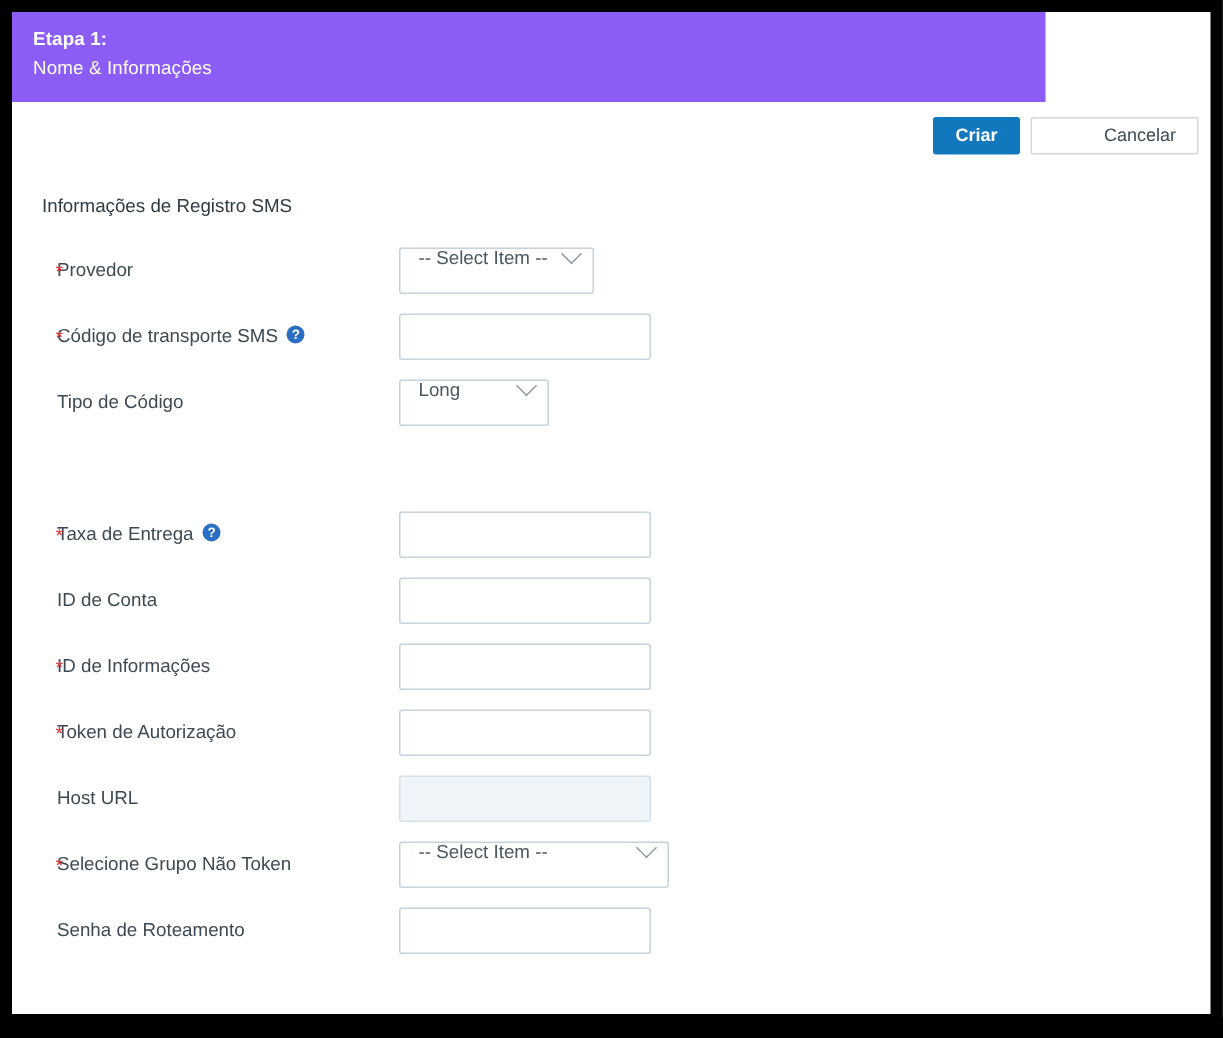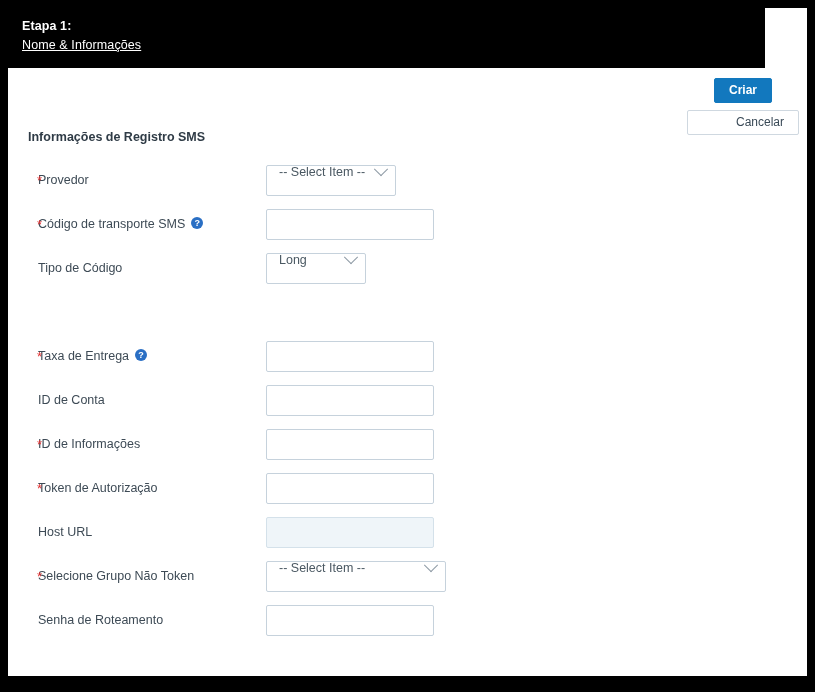--- a/index.html
+++ b/index.html
@@ -32,50 +32,48 @@
     height: 668px;
     background: #ffffff;
     overflow: hidden;
   }
 
   
   .step-header {
     position: absolute;
     left: 0;
     top: 0;
-    width: 757px;
+    width: 689px;
     height: 60px;
-    background: #000000;
+    background: #8b5cf6;
     color: #ffffff;
     box-sizing: border-box;
     padding: 9px 0 0 14px;
   }
   .step-header .step-num {
     font-size: 12.5px;
     font-weight: bold;
     line-height: 19px;
     letter-spacing: 0.1px;
   }
   .step-header .step-title {
     font-size: 12.5px;
     font-weight: normal;
     line-height: 19px;
     letter-spacing: 0.1px;
-    text-decoration: underline;
   }
 
   
   .action-bar {
     position: absolute;
     right: 8px;
     top: 70px;
     display: flex;
     gap: 7px;
-    align-items: center;
-    flex-direction: column;
+    align-items: flex-start;
   }
   .btn {
     font-family: "Liberation Sans", sans-serif;
     font-size: 12px;
     height: 25px;
     line-height: 23px;
     box-sizing: border-box;
     padding: 0 14px;
     border-radius: 2px;
     cursor: pointer;
@@ -101,21 +99,21 @@
   
   .form-area {
     position: absolute;
     left: 0;
     top: 118px;
     width: 799px;
   }
   .section-title {
     margin-left: 20px;
     font-size: 12.5px;
-    font-weight: bold;
+    font-weight: normal;
     color: #2f3b46;
     height: 22px;
     line-height: 22px;
   }
 
   .rows {
     margin-top: 10px;
   }
   .row {
     position: relative;

